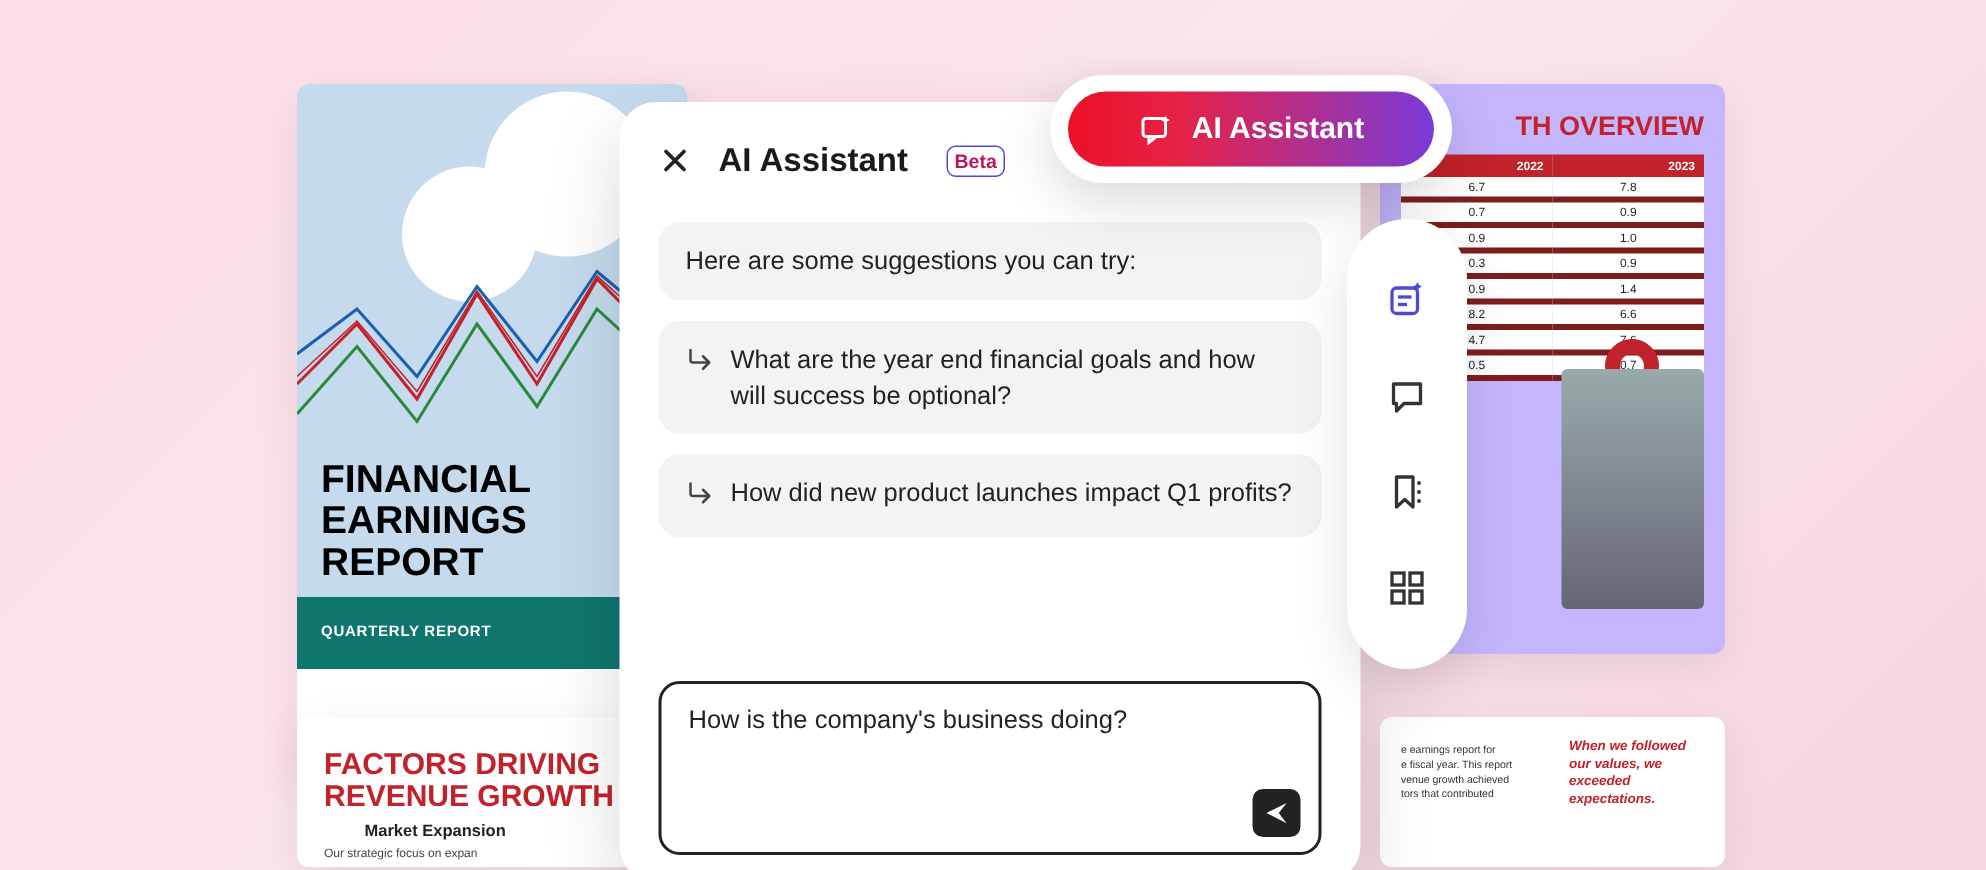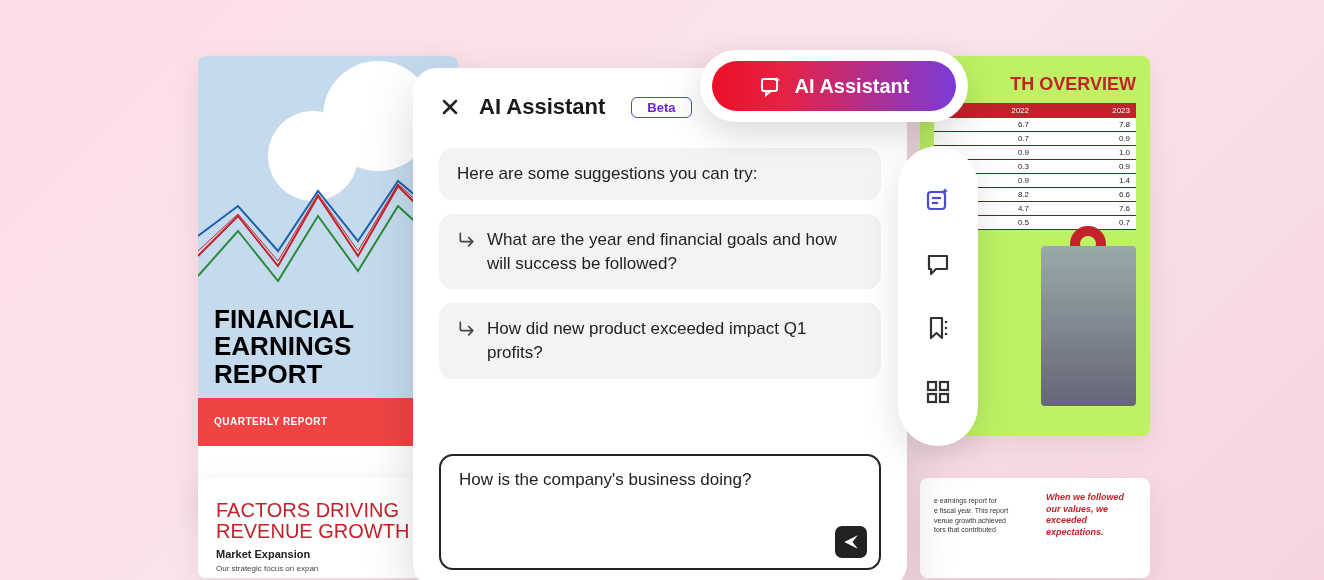--- a/index.html
+++ b/index.html
@@ -12,46 +12,46 @@
 .doc-bg { position: absolute; border-radius: 8px; box-shadow: 0 8px 30px rgba(0,0,0,0.08); }
 
 
 .doc-left { left: 198px; top: 56px; width: 260px; height: 460px; background: #fff; }
 .doc-left-cover { height: 390px; background: #c5dbed; border-top-left-radius:8px; border-top-right-radius:8px; position:relative; overflow:hidden;}
 .doc-left-cover .circle { position:absolute; background:#fff; border-radius:50%; }
 .doc-left-cover .c1{width:110px;height:110px;left:125px;top:5px;}
 .doc-left-cover .c2{width:90px;height:90px;left:70px;top:55px;}
 .doc-left-cover .lines{position:absolute;width:260px;height:200px;top:80px;left:0;}
 .doc-left-title{position:absolute;left:16px;top:250px;font-family:"Arial Black",sans-serif;font-weight:900;color:#000000;font-size:26px;line-height:1.05;}
-.doc-left-bar{position:absolute;left:0;right:0;bottom:0;height:48px;background:#ef4444;color:#fff;font-size:10px;font-weight:700;padding:18px 16px;letter-spacing:0.05em;}
+.doc-left-bar{position:absolute;left:0;right:0;bottom:0;height:48px;background:#0f766e;color:#fff;font-size:10px;font-weight:700;padding:18px 16px;letter-spacing:0.05em;}
 .doc-left2{left:198px;top:478px;width:380px;height:100px;background:#fff;}
-.doc-left2 h3{font-family:"Arial Black",sans-serif;color:#c22229;font-size:20px;line-height:1.05;padding:22px 18px 6px;font-weight:400;}
-.doc-left2 .sub{font-size:11px;font-weight:700;color:#222;padding:0 18px;}
+.doc-left2 h3{font-family:"Arial Black",sans-serif;color:#c22229;font-size:20px;line-height:1.05;padding:22px 18px 6px;font-weight:700;}
+.doc-left2 .sub{font-size:11px;font-weight:700;color:#222;padding:0 18px;margin-left:27px;}
 .doc-left2 .sm{font-size:8px;color:#444;padding:4px 18px;}
 
 
-.doc-right1{left:920px;top:56px;width:230px;height:380px;background:#bef264;}
+.doc-right1{left:920px;top:56px;width:230px;height:380px;background:#c4b5fd;}
 .doc-right1 h3{font-family:"Arial Black",sans-serif;color:#c22229;font-size:18px;padding:18px 14px 8px;font-weight:900;text-align:right;}
 .doc-right1 table{width:calc(100% - 28px);margin:0 14px;border-collapse:collapse;font-size:8px;color:#222;}
-.doc-right1 th{background:#c22229;color:#fff;font-weight:400;padding:3px 6px;text-align:right;}
-.doc-right1 td{background:#fff;border-bottom:1px solid #7f1d1d;padding:2px 6px;text-align:right;}
+.doc-right1 th{background:#c22229;color:#fff;font-weight:700;padding:3px 6px;text-align:right;}
+.doc-right1 td{background:#fff;border-bottom:4px solid #7f1d1d;padding:2px 6px;text-align:center;}
 .doc-right1 .photo{position:absolute;right:14px;top:190px;width:95px;height:160px;background:linear-gradient(180deg,#9aa 0%,#667 100%);border-radius:4px;}
 .doc-right1 .ring{position:absolute;left:150px;top:170px;width:36px;height:36px;border:10px solid #c22229;border-radius:50%;}
 .doc-right1 .snip{position:absolute;left:14px;top:220px;width:110px;font-size:7px;color:#333;line-height:1.4;}
 .doc-right2{left:920px;top:478px;width:230px;height:100px;background:#fff;}
 .doc-right2 .snip{position:absolute;left:14px;top:18px;width:100px;font-size:7px;color:#333;line-height:1.4;}
 .doc-right2 .quote{position:absolute;right:14px;top:14px;width:90px;font-size:9px;font-style:italic;font-weight:700;color:#c22229;line-height:1.3;}
 
 
 .panel{position:absolute;left:413px;top:68px;width:494px;height:520px;background:#fff;border-radius:24px;box-shadow:0 18px 50px rgba(0,0,0,0.15);padding:26px 26px 18px;}
 .panel-head{display:flex;align-items:center;gap:18px;margin-bottom:28px;}
 .close-x{width:22px;height:22px;display:flex;align-items:center;justify-content:center;cursor:pointer;}
 .close-x svg{width:16px;height:16px;stroke:#222;stroke-width:2.5;}
 .panel-title{font-size:22px;font-weight:700;color:#1a1a1a;}
-.beta{border:1.5px solid #4b4bd8;color:#6d28d9;font-size:13px;font-weight:600;padding:2px 15px;border-radius:6px;margin-left:8px;}
+.beta{border:1.5px solid #4b4bd8;color:#be185d;font-size:13px;font-weight:600;padding:2px 4px;border-radius:6px;margin-left:8px;}
 .bubble{background:#f3f3f3;border-radius:14px;padding:14px 18px;font-size:17px;color:#222;margin-bottom:14px;display:flex;align-items:flex-start;gap:10px;}
 .bubble.suggestion{cursor:pointer;}
 .bubble .arrow{flex:0 0 20px;margin-top:2px;}
 .bubble .arrow svg{width:20px;height:20px;stroke:#444;stroke-width:2;fill:none;}
 .bubble .txt{line-height:1.4;}
 .input-box{position:absolute;left:26px;right:26px;bottom:18px;height:116px;border:2.5px solid #222;border-radius:14px;padding:14px 52px 14px 18px;}
 .input-box textarea{width:100%;height:100%;border:none;outline:none;resize:none;font-size:17px;font-family:inherit;color:#222;background:transparent;}
 .send-btn{position:absolute;right:12px;bottom:10px;width:32px;height:32px;background:#222;border-radius:7px;display:flex;align-items:center;justify-content:center;cursor:pointer;}
 .send-btn svg{width:18px;height:18px;fill:#fff;}
 
@@ -170,27 +170,27 @@
 
   <div class="bubble">
     <span class="txt">Here are some suggestions you can try:</span>
   </div>
 
   <div id="suggestions">
       <div class="bubble suggestion">
         <span class="arrow"><svg viewBox="0 0 24 24">
             <path d="M4 4 V12 Q4 14 6 14 H18 M14 9 L19 14 L14 19" stroke-linecap="round" stroke-linejoin="round"></path>
           </svg></span>
-        <span class="txt">What are the year end financial goals and how will success be followed?</span>
+        <span class="txt">What are the year end financial goals and how will success be optional?</span>
       </div>
       <div class="bubble suggestion">
         <span class="arrow"><svg viewBox="0 0 24 24">
             <path d="M4 4 V12 Q4 14 6 14 H18 M14 9 L19 14 L14 19" stroke-linecap="round" stroke-linejoin="round"></path>
           </svg></span>
-        <span class="txt">How did new product exceeded impact Q1 profits?</span>
+        <span class="txt">How did new product launches impact Q1 profits?</span>
       </div>
     </div>
 
   <div class="input-box">
     <textarea style="">How is the company's business doing?</textarea>
     <div class="send-btn">
       <svg viewBox="0 0 24 24">
           <path d="M3 12 L21 3 L14 12 L21 21 Z"></path>
         </svg>
     </div>

